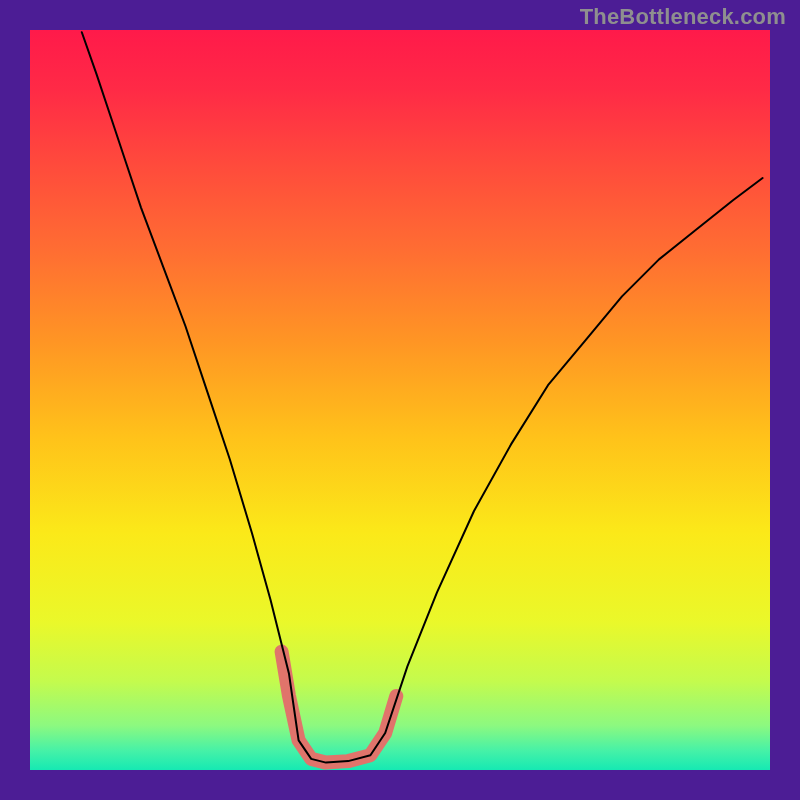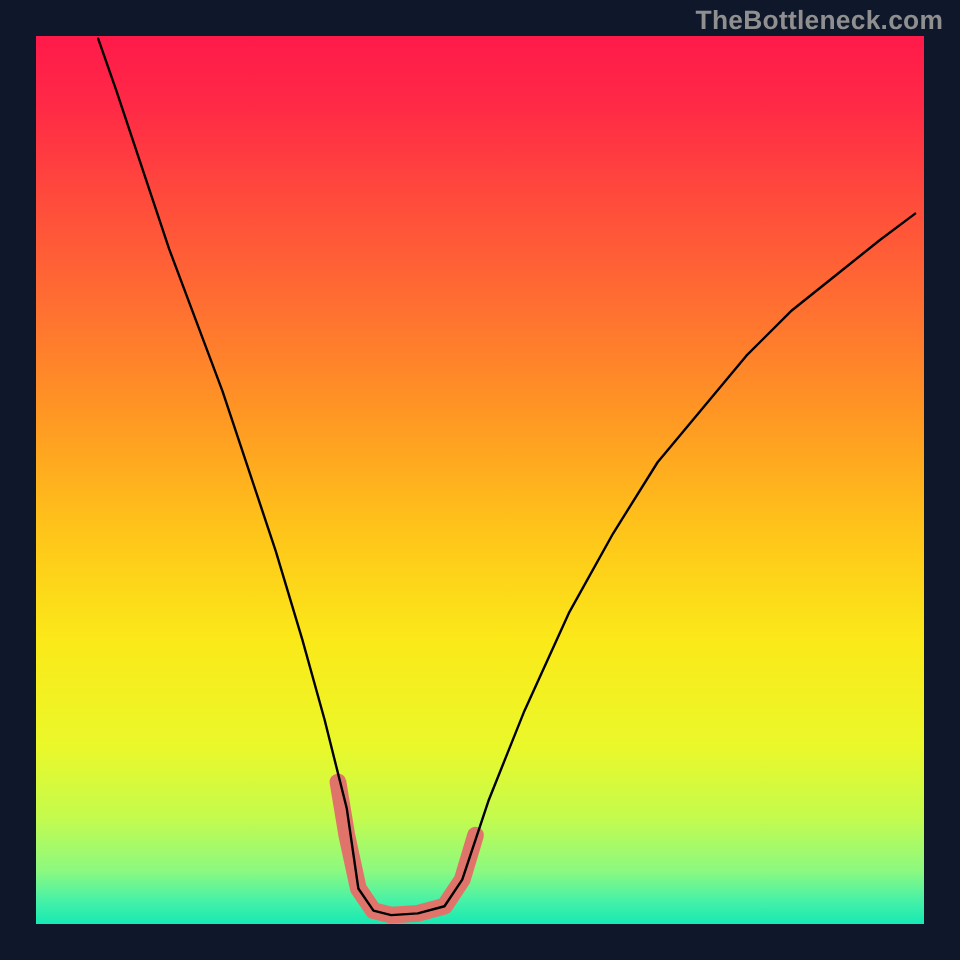--- a/index.html
+++ b/index.html
@@ -9,21 +9,21 @@
     height: 800px;
     background: #000;
     overflow: hidden;
   }
   .frame {
     position: absolute;
     top: 0;
     left: 0;
     width: 800px;
     height: 800px;
-    background: #0f172a;
+    background: #4c1d95;
   }
   .watermark {
     position: absolute;
     top: 4px;
     right: 14px;
     font-family: Arial, Helvetica, sans-serif;
     font-size: 22px;
     font-weight: 600;
     color: #8f8f8f;
     letter-spacing: 0.2px;

